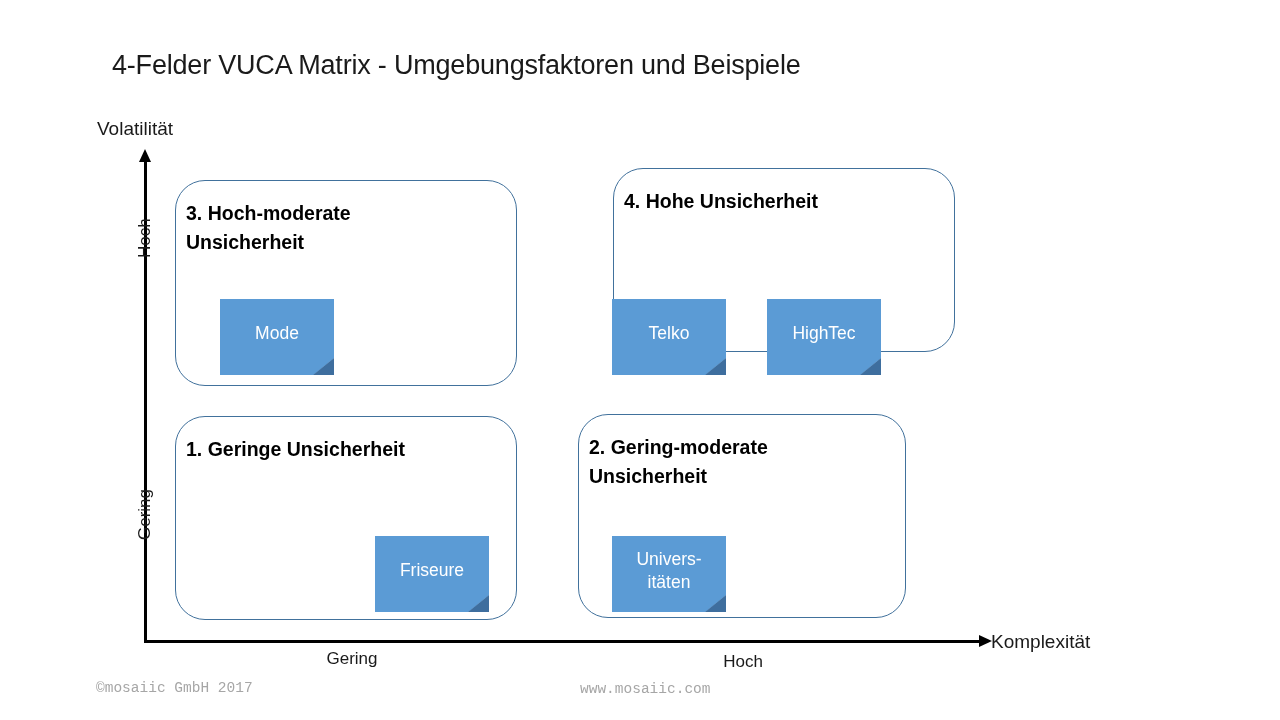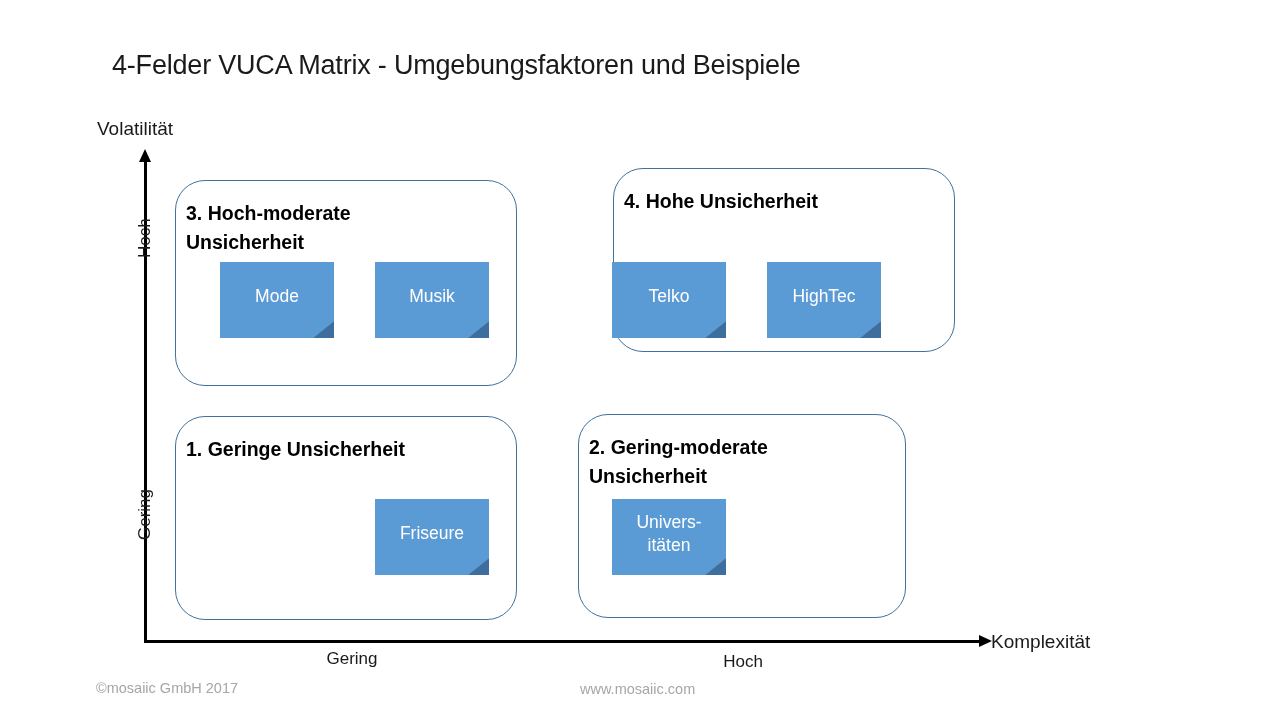--- a/index.html
+++ b/index.html
@@ -131,20 +131,21 @@
     font-weight: bold;
     line-height: 1.47;
     color: #000000;
   }
 
   
   .card {
     position: absolute;
     width: 114px;
     height: 76px;
+    margin-top: 37px;
   }
   .card .card-shape {
     position: absolute;
     inset: 0;
     background: #5B9BD5;
     -webkit-clip-path: polygon(0 0, 100% 0, 100% 78%, 82% 100%, 0 100%);
     clip-path: polygon(0 0, 100% 0, 100% 78%, 82% 100%, 0 100%);
   }
   .card .card-fold {
     position: absolute;
@@ -188,20 +189,21 @@
   #card-friseure    { left: 375px; top: 499px; }
   #card-universitaeten { left: 612px; top: 499px; }
   #card-versicherung   { left: 767px; top: 499px; }
 
   
   .footer-text {
     position: absolute;
     font-size: 14.5px;
     color: #a6a6a6;
     white-space: nowrap;
+    font-family: Liberation Mono, monospace;
   }
   #footer-copyright { left: 96px; top: 680px; }
   #footer-url       { left: 580px; top: 681px; }
 </style>
 </head>
 <body>
 
 <div id="slide">
 
   <div id="slide-title">4-Felder VUCA Matrix - Umgebungsfaktoren und Beispiele</div>
@@ -224,26 +226,20 @@
   <div class="quadrant" id="quadrant-3">
     <div class="quadrant-title" style="white-space: pre-line;">3. Hoch-moderate
 Unsicherheit</div>
   </div>
   <div class="card" id="card-mode">
     <div class="card-shadow"></div>
     <div class="card-shape"></div>
     <div class="card-fold"></div>
     <div class="card-label">Mode</div>
   </div>
-  <div class="card" id="card-musik">
-    <div class="card-shadow"></div>
-    <div class="card-shape"></div>
-    <div class="card-fold"></div>
-    <div class="card-label">Musik</div>
-  </div>
 
   <div class="quadrant" id="quadrant-4">
     <div class="quadrant-title" style="white-space: pre-line;">4. Hohe Unsicherheit</div>
   </div>
   <div class="card" id="card-telko">
     <div class="card-shadow"></div>
     <div class="card-shape"></div>
     <div class="card-fold"></div>
     <div class="card-label">Telko</div>
   </div>

